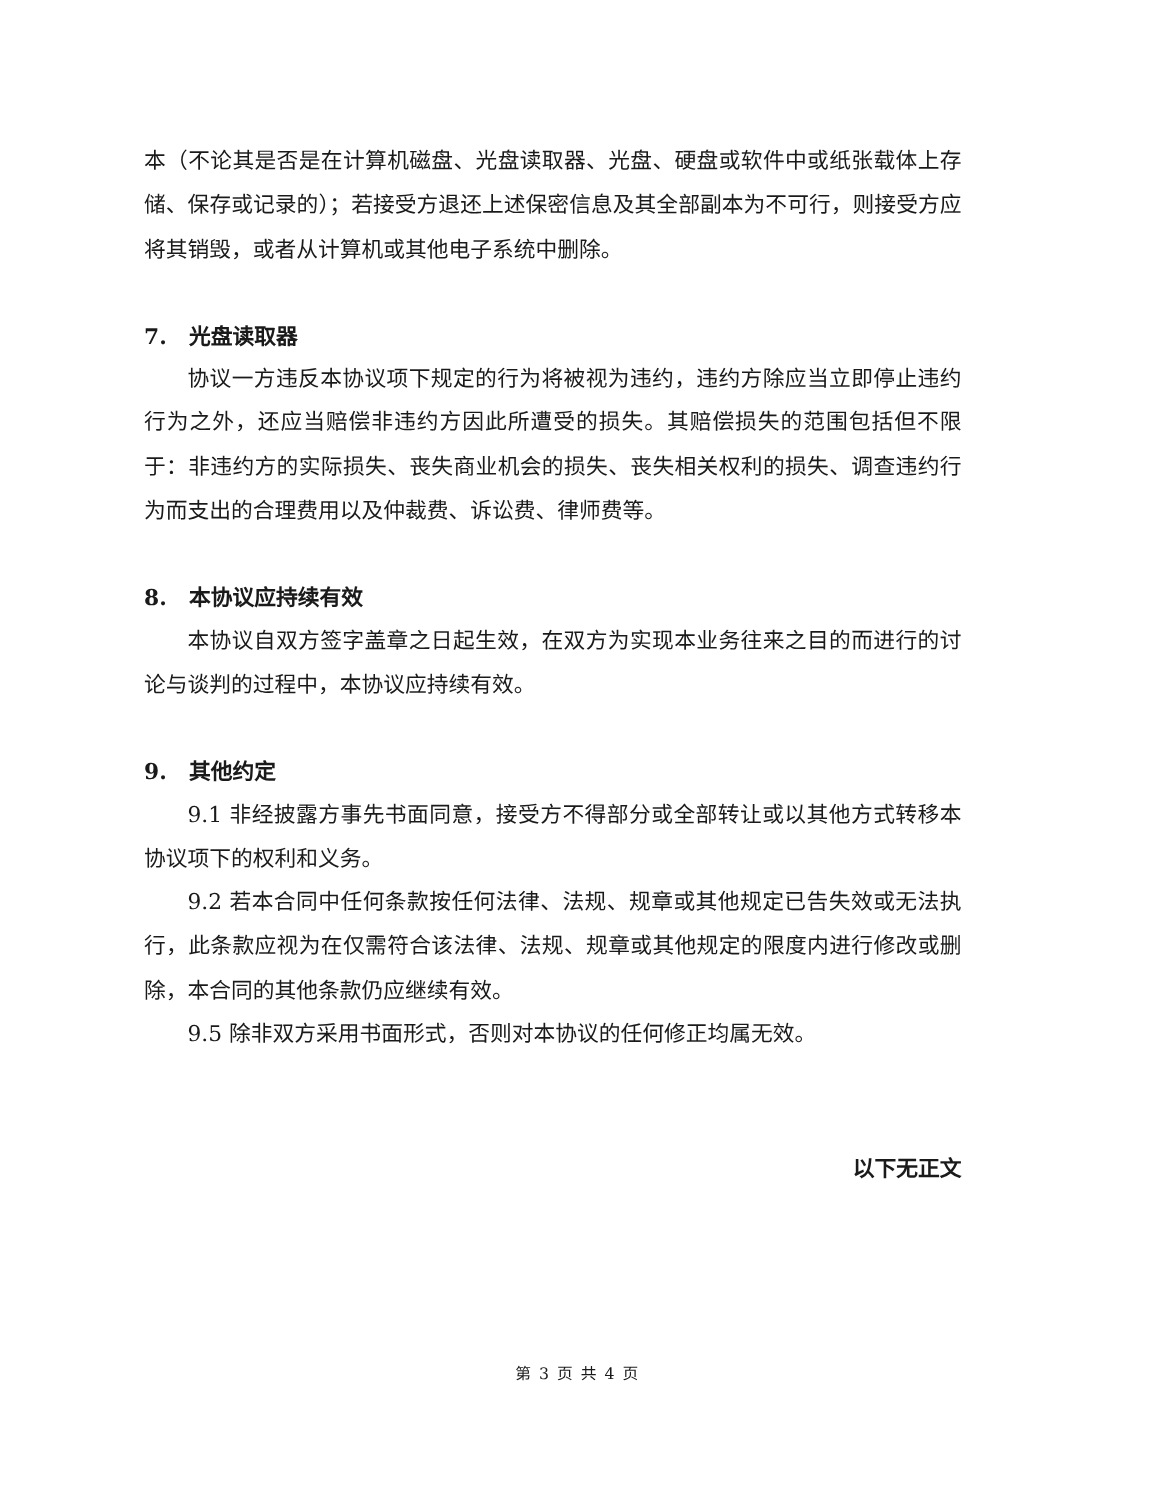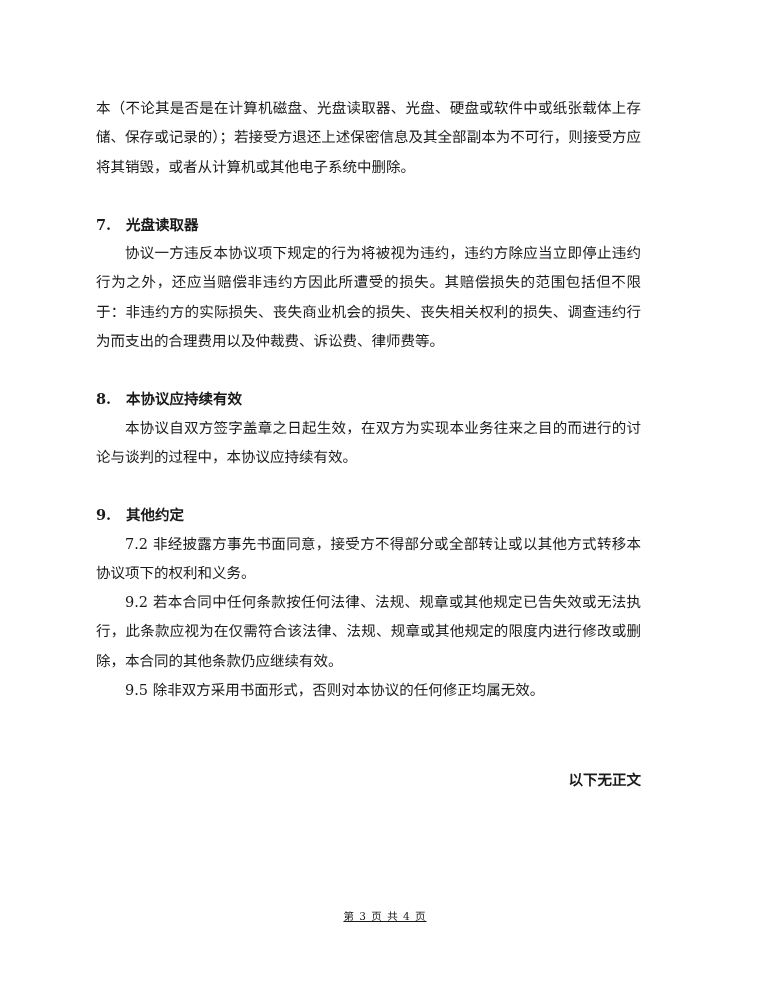--- a/index.html
+++ b/index.html
@@ -57,21 +57,20 @@
   .footer {
     position: absolute;
     left: 0;
     top: 908px;
     width: 770px;
     text-align: center;
     font-size: 10.5px;
     line-height: 16px;
     letter-spacing: 1px;
     color: #1a1a1a;
-    text-decoration: underline;
   }
 </style>
 </head>
 <body>
 
 <div class="page">
   <div class="content">
 
     <p class="para">本（不论其是否是在计算机磁盘、光盘读取器、光盘、硬盘或软件中或纸张载体上存储、保存或记录的）；若接受方退还上述保密信息及其全部副本为不可行，则接受方应将其销毁，或者从计算机或其他电子系统中删除。</p>
 
@@ -89,21 +88,21 @@
     </div>
     <div class="sec-body">
       <p class="para indent">本协议自双方签字盖章之日起生效，在双方为实现本业务往来之目的而进行的讨论与谈判的过程中，本协议应持续有效。</p>
     </div>
 
     <div class="sec-head">
       <span class="sec-num">9.</span>
       <span class="sec-title">其他约定</span>
     </div>
     <div class="sec-body">
-      <p class="para indent">7.2 非经披露方事先书面同意，接受方不得部分或全部转让或以其他方式转移本协议项下的权利和义务。</p>
+      <p class="para indent">9.1 非经披露方事先书面同意，接受方不得部分或全部转让或以其他方式转移本协议项下的权利和义务。</p>
       <p class="para indent">9.2 若本合同中任何条款按任何法律、法规、规章或其他规定已告失效或无法执行，此条款应视为在仅需符合该法律、法规、规章或其他规定的限度内进行修改或删除，本合同的其他条款仍应继续有效。</p>
       <p class="para indent">9.5 除非双方采用书面形式，否则对本协议的任何修正均属无效。</p>
     </div>
 
     <div class="closing">以下无正文</div>
   </div>
 
   <div class="footer">第 3 页  共 4 页</div>
 </div>
 

